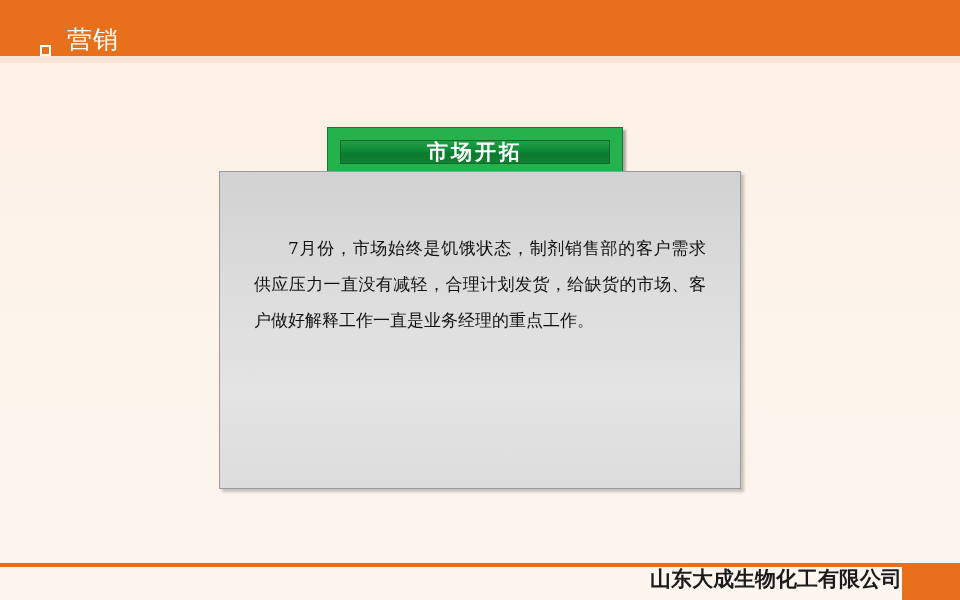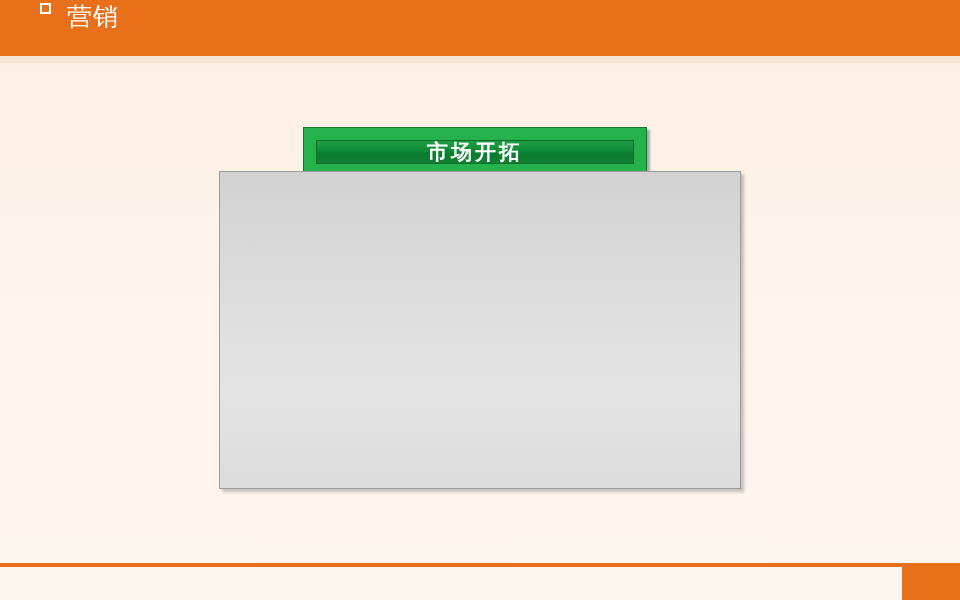--- a/index.html
+++ b/index.html
@@ -37,21 +37,21 @@
     width: 960px;
     height: 7px;
     background: #f6e5d4;
   }
   .header-inner {
     position: absolute;
     left: 40px;
     top: 0;
     height: 56px;
     display: flex;
-    align-items: flex-start;
+    align-items: flex-end;
   }
   .bullet-square {
     width: 11px;
     height: 11px;
     border: 2px solid #ffffff;
     background: transparent;
     box-sizing: border-box;
     margin-right: 16px;
     margin-top: 3px;
   }
@@ -65,22 +65,22 @@
 
   
   .card-wrap {
     position: absolute;
     left: 219px;
     top: 127px;
     width: 522px;
   }
   .card-title-outer {
     position: relative;
-    margin-left: 84px;
-    width: 344px;
+    margin-left: 108px;
+    width: 296px;
     height: 50px;
     background: #25b14b;
     border: 1px solid #0e7a33;
     box-sizing: border-box;
     box-shadow: 3px 3px 2px rgba(0,0,0,0.30);
     padding: 12px;
   }
   .card-title-inner {
     width: 100%;
     height: 100%;
@@ -162,19 +162,21 @@
     <span class="header-title">营销</span>
   </div>
 
   <div class="card-wrap">
     <div class="card-title-outer">
       <div class="card-title-inner">
         <span class="card-title-text">市场开拓</span>
       </div>
     </div>
     <div class="card-body">
+      <p class="para">7月份，市场始终是饥饿状态，制剂销售部的客户需求供应压力一直没有减轻，合理计划发货，给缺货的市场、客户做好解释工作一直是业务经理的重点工作。</p>
     </div>
   </div>
 
   <div class="footer-line"></div>
+  <div class="footer-company">山东大成生物化工有限公司</div>
   <div class="footer-block"></div>
 
 </div>
 
 </body></html>

